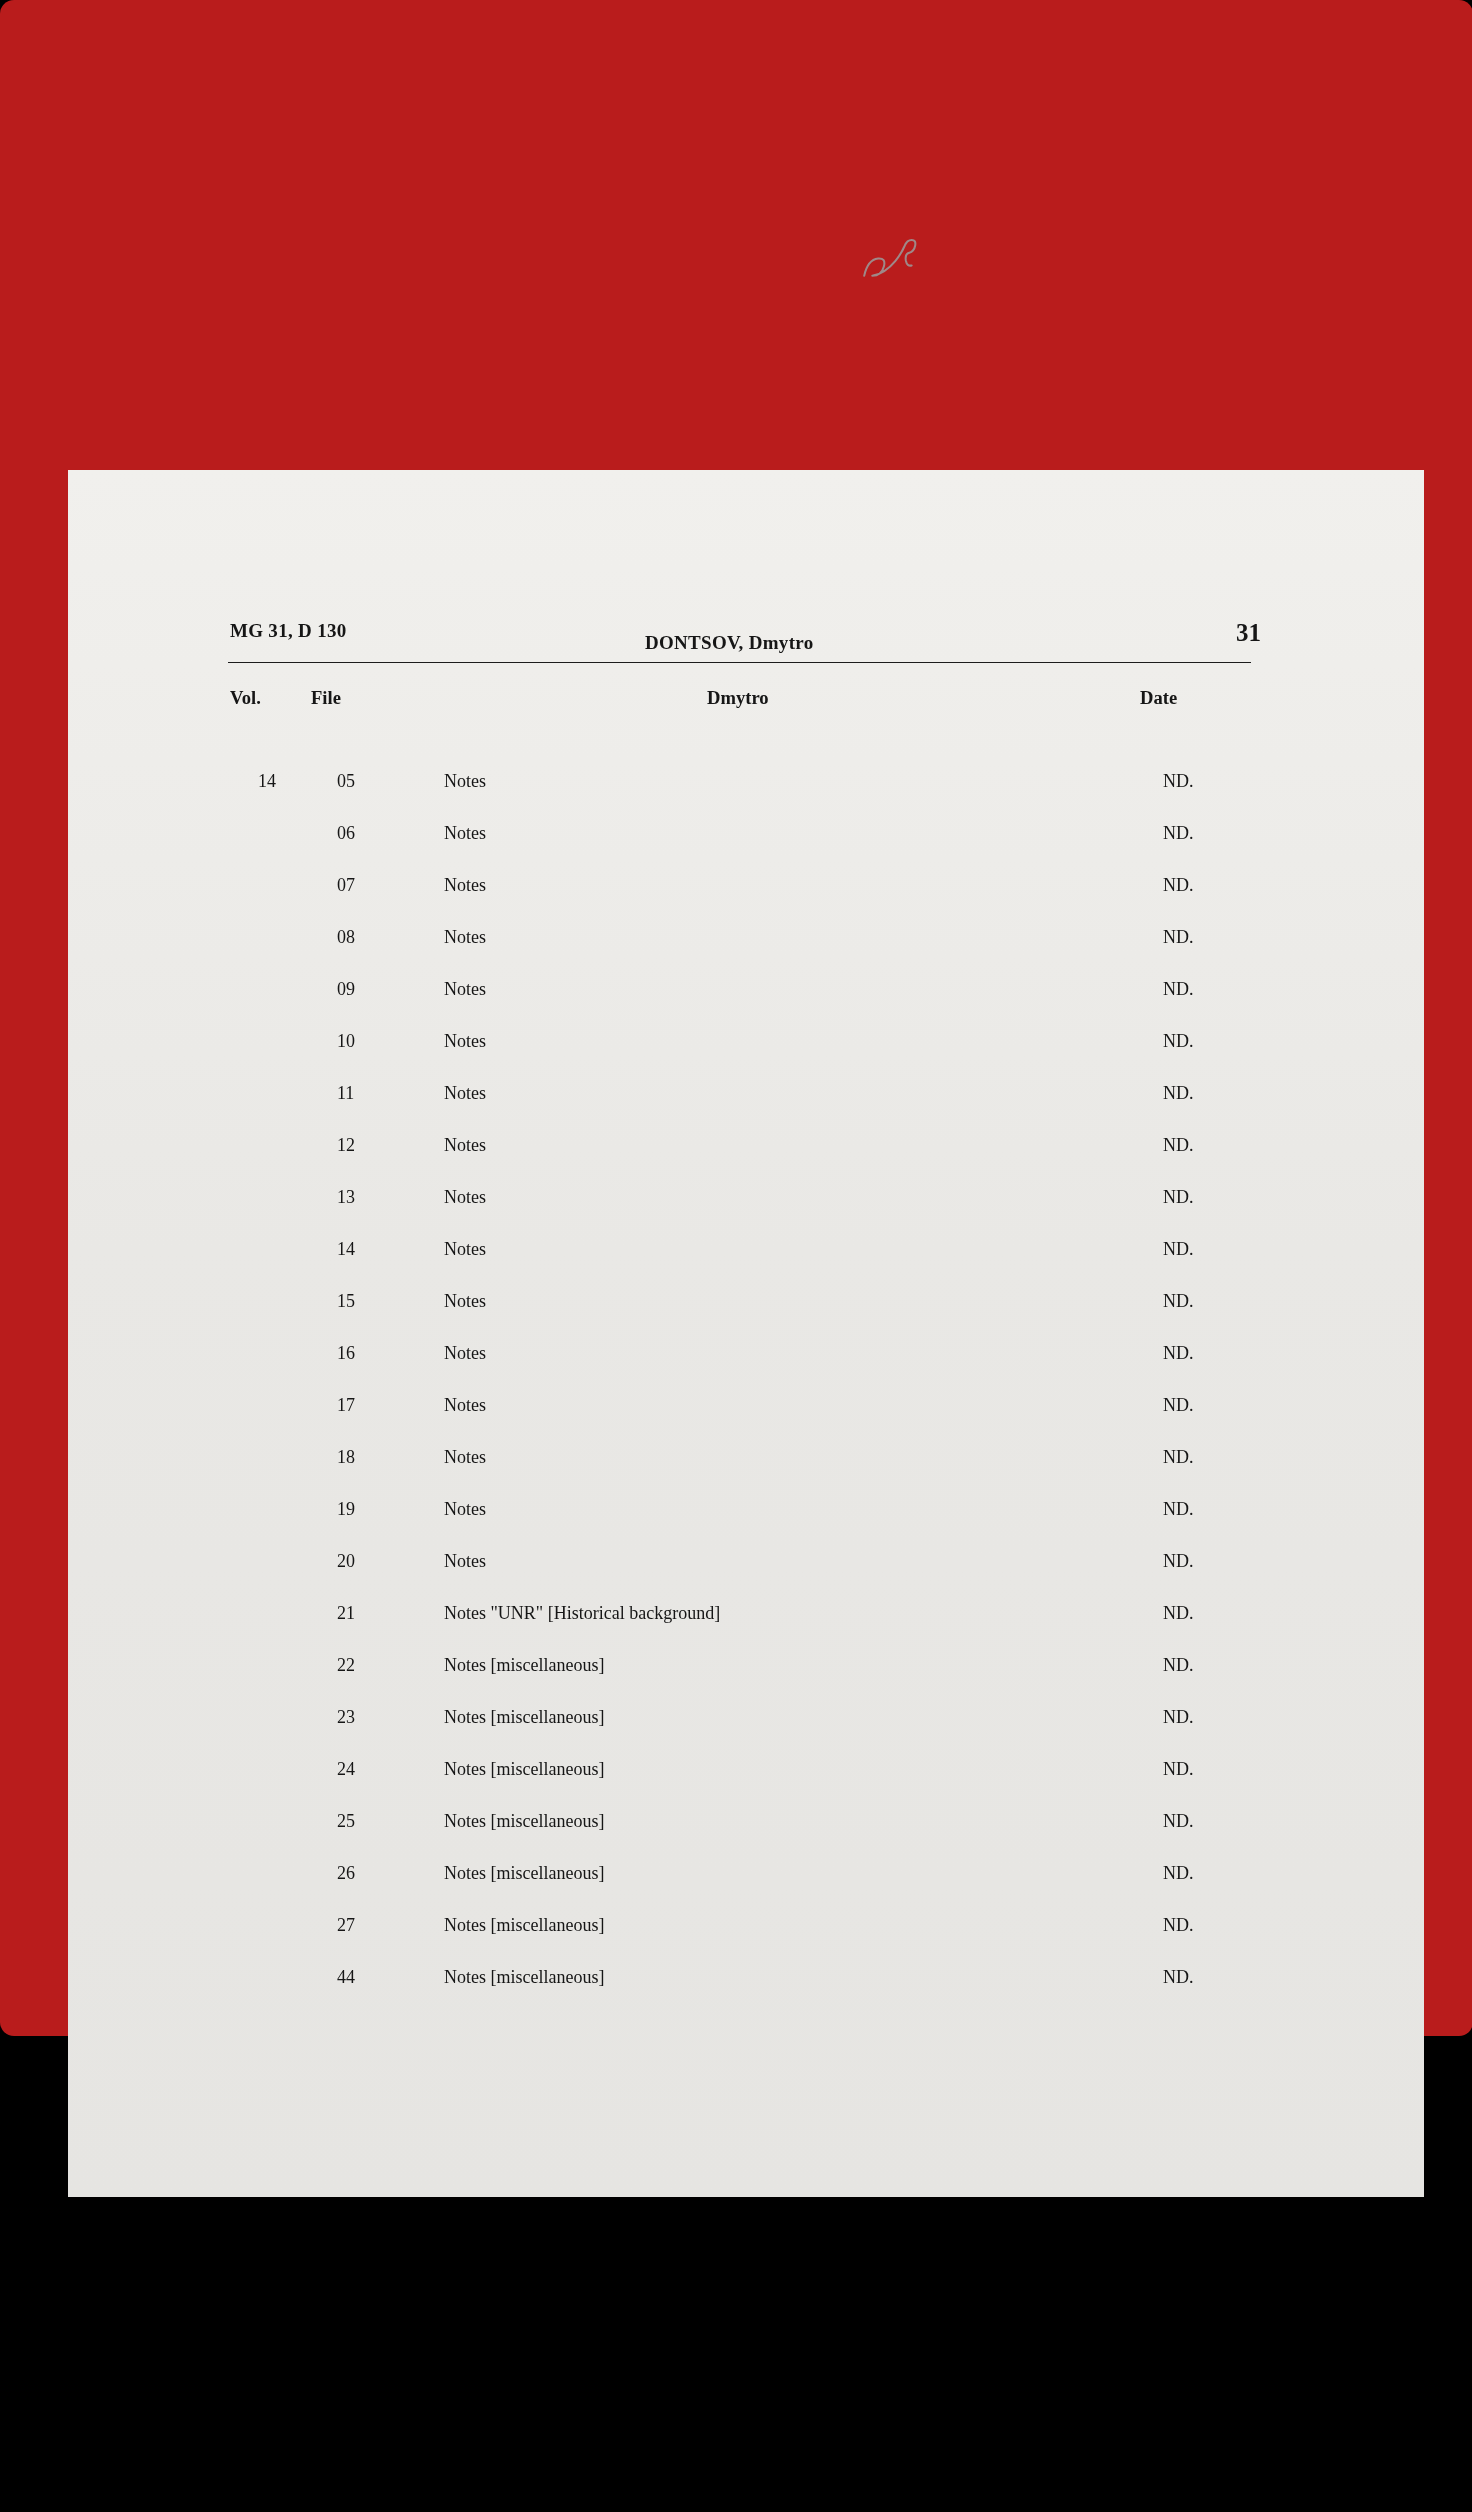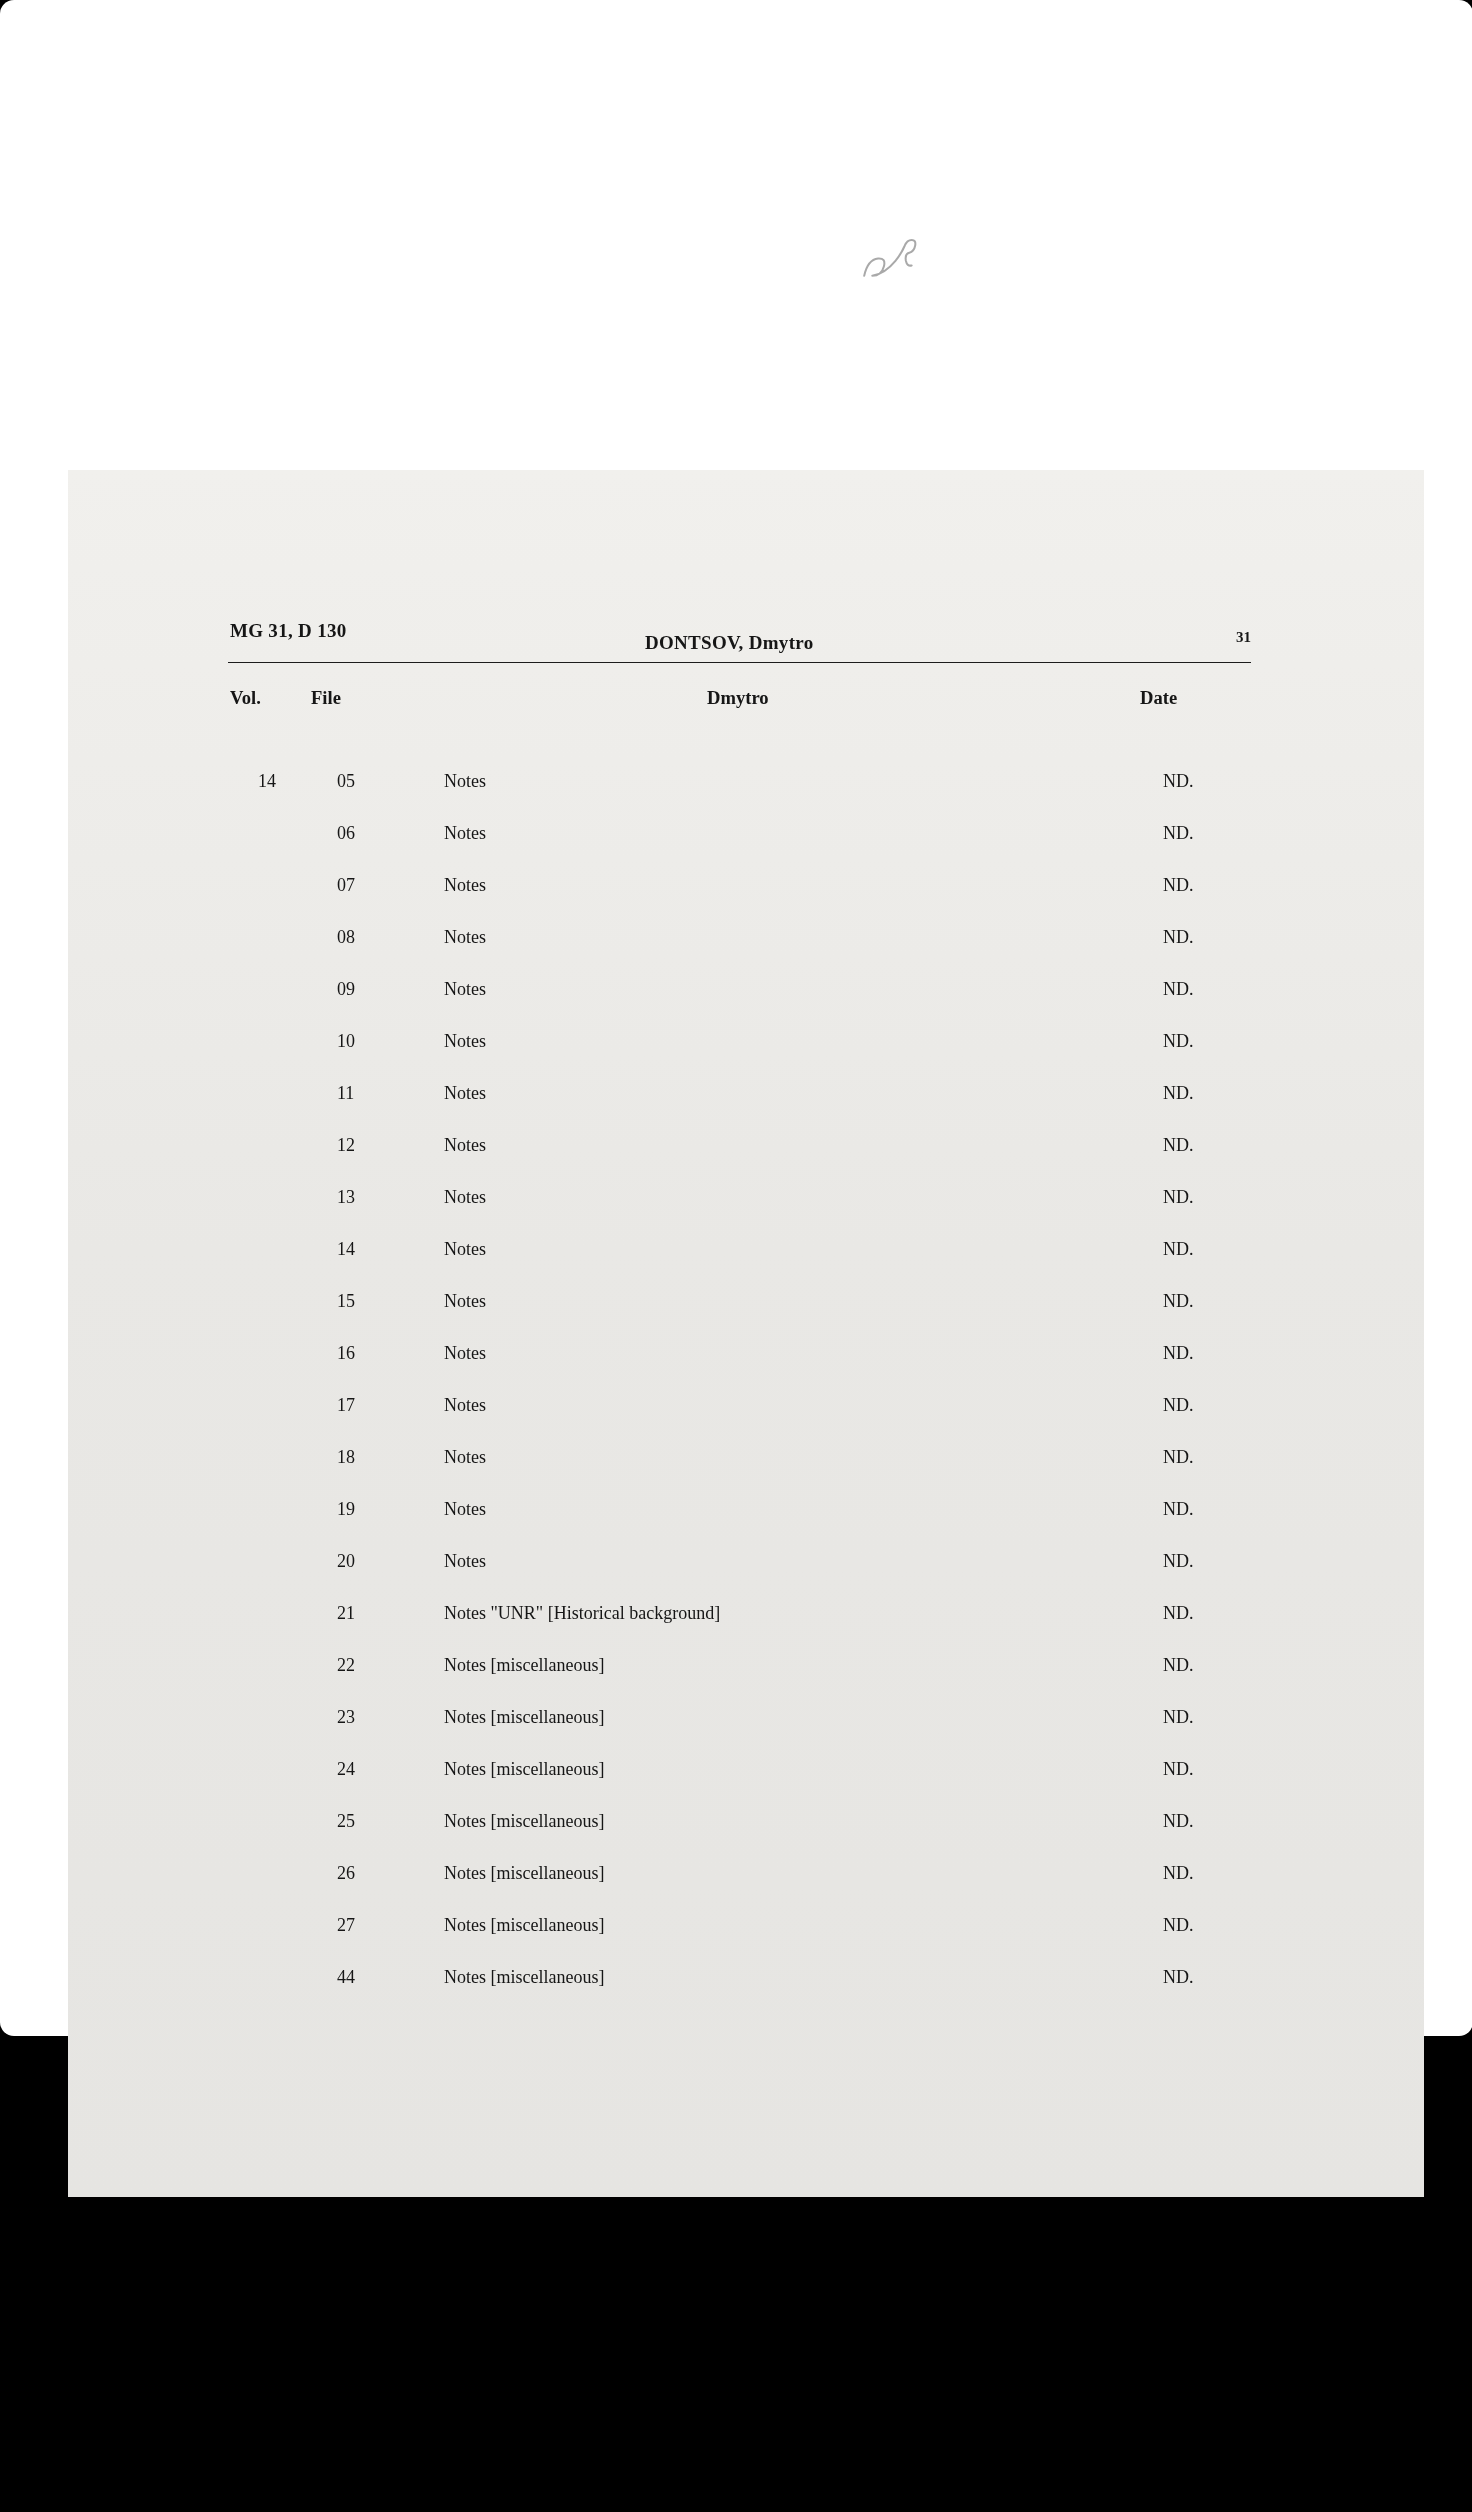--- a/index.html
+++ b/index.html
@@ -1,20 +1,20 @@
 <!DOCTYPE html>
 <html style="font-size:9.3px"><head>
 <meta charset="utf-8">
 <style>
   * { margin:0; padding:0; box-sizing:border-box; }
   html,body { width:1473px; height:2512px; background:#000; overflow:hidden; }
   body { font-family:"Liberation Serif", serif; }
 
   .canvas {
-    position:relative; width:1473px; height:2036px; background:#ffffff;border-radius:14px;
+    position:relative; width:1473px; height:2036px; background:#b91c1c;border-radius:14px;
   }
 
   .handwritten {
     position:absolute; left:856px; top:233px; width:87px; height:55px;
     opacity:.85;
   }
 
   .page {
     position:absolute; left:68px; top:470px; width:1356px; height:1727px;
     background:linear-gradient(180deg,#f1f0ed 0%, #e9e8e5 45%, #e6e5e2 100%);
@@ -23,22 +23,22 @@
 
   .hdr-collection {
     position:absolute; left:162px; top:150px;
     font-size:19px; font-weight:bold; letter-spacing:0.3px;
   }
   .hdr-title {
     position:absolute; left:577px; top:150px;
     font-size:19px; font-weight:bold; letter-spacing:0.3px;margin-top:12px;
   }
   .hdr-pageno {
-    position:absolute; left:1168px; top:159px;
-    font-size:15px; font-weight:bold;
+    position:absolute; left:1168px; top:149px;
+    font-size:25px; font-weight:bold;
   }
   .hdr-rule {
     position:absolute; left:160px; top:192px; width:1023px; height:0;
     border-top:1.7px solid #1c1c1c;
   }
 
   .colhead { position:absolute; top:217px; font-size:18.6px; font-weight:bold;text-align:center; }
   .ch-vol     { left:162px; }
   .ch-file    { left:243px; }
   .ch-subject { left:639px; }

